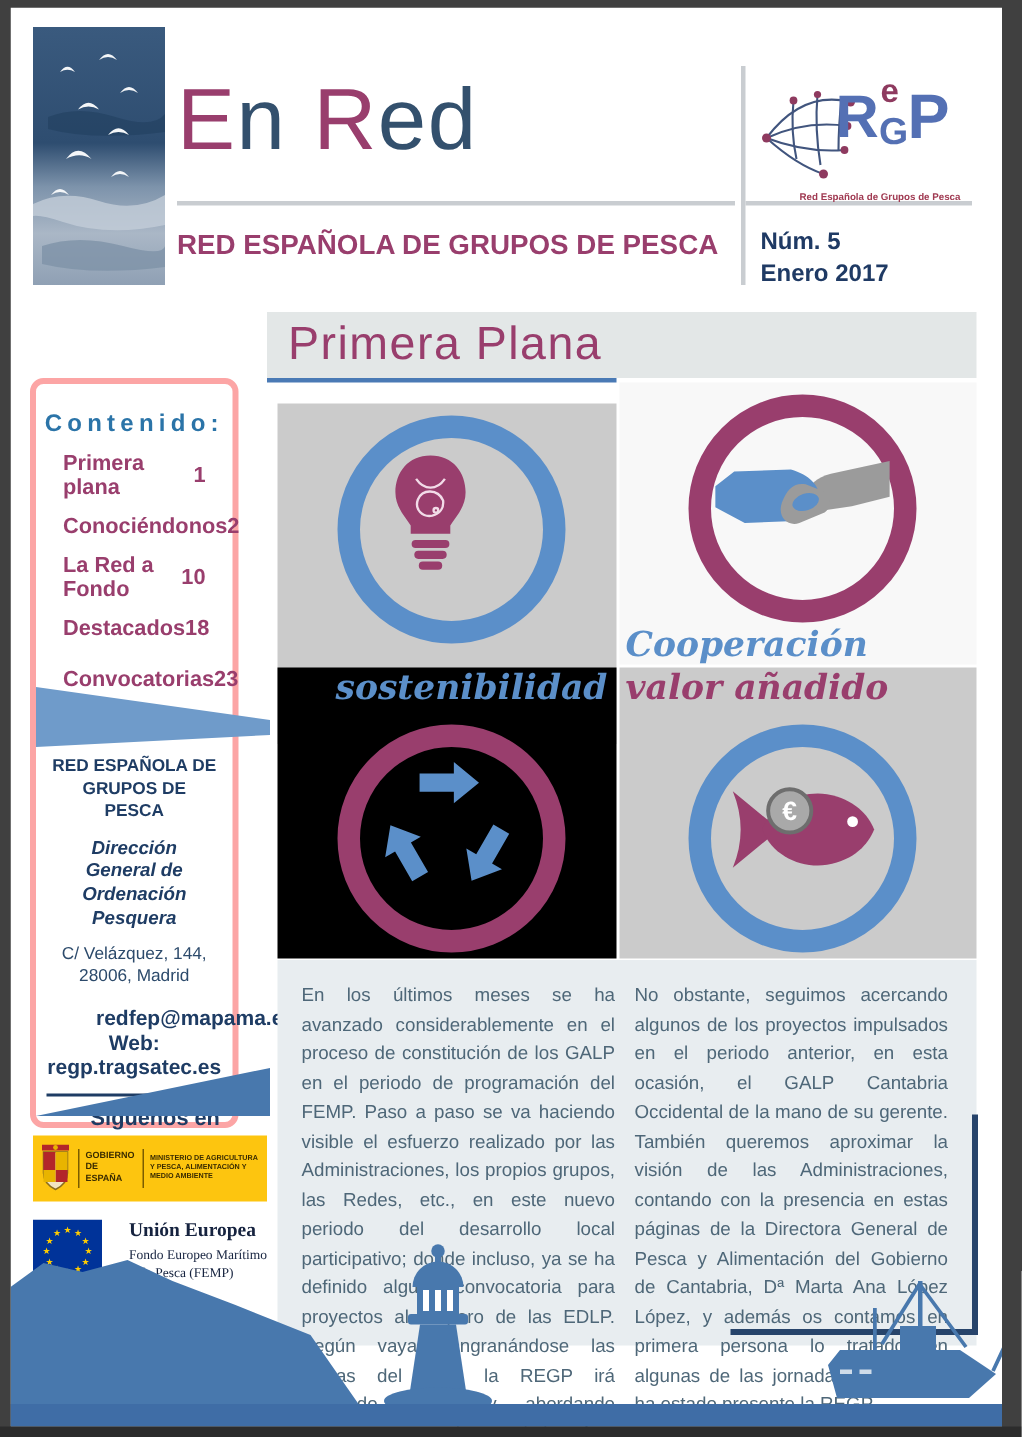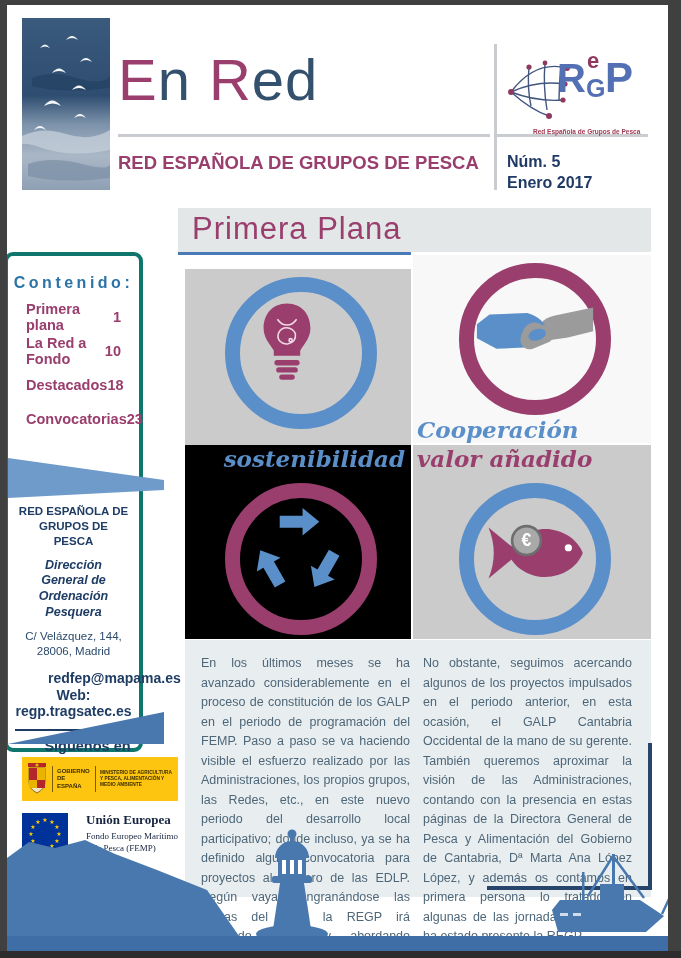--- a/index.html
+++ b/index.html
@@ -28,22 +28,22 @@
   .logo-r{left:52px;top:8px;font-size:40px;font-weight:bold;color:#5470b4;}
   .logo-e{left:82px;top:0px;font-size:22px;font-weight:bold;color:#8e3a5f;}
   .logo-g{left:81px;top:26px;font-size:25px;font-weight:bold;color:#5470b4;}
   .logo-p{left:100px;top:6px;font-size:42px;font-weight:bold;color:#5470b4;}
   .logo-caption{left:28px;top:80px;width:112px;font-size:6.5px;font-weight:bold;color:#a03a52;}
   
   .banner{left:178px;top:208px;width:473px;height:44px;background:#e3e7e7;}
   .banner-text{left:14px;top:3px;font-size:31px;color:#993e6d;letter-spacing:1px;}
   .grid-topline{left:178px;top:252px;width:233px;height:3px;background:#4a7ab5;}
   
-  .sidebar{left:4px;top:252px;width:139px;height:500px;background:#fff;
-           border:4px solid #0f766e;border-radius:9px;box-sizing:border-box;}
+  .sidebar{left:20px;top:252px;width:139px;height:500px;background:#fff;
+           border:4px solid #fca5a5;border-radius:9px;box-sizing:border-box;}
   .toc-title{left:0;top:18px;width:100%;text-align:center;font-size:16px;font-weight:bold;
              color:#2b74a8;letter-spacing:3.5px;}
   .toc{left:0;top:44px;width:100%;}
   .toc-row{display:flex;justify-content:space-between;align-items:center;
            padding:0 18px;height:34px;color:#993e6d;font-weight:bold;font-size:14.5px;cursor:pointer;}
   .ribbon-top{left:0px;top:200px;width:156px;height:44px;}
   .org-block{left:0;top:248px;width:100%;text-align:center;color:#1e3c64;}
   .org-name{font-size:11.5px;font-weight:bold;line-height:1.3;padding:0 10px;}
   .org-dept{font-size:12.5px;font-weight:bold;line-height:1.25;margin-top:9px;padding:0 14px;font-style:italic;}
   .org-addr{font-size:11.5px;line-height:1.3;margin-top:9px;color:#2c4a6b;}
@@ -173,20 +173,24 @@
 
 <div class="abs sidebar">
   <div class="abs toc-title">Contenido:</div>
 
   <div class="abs toc">
     <div class="toc-row">
       <span>Primera plana</span>
       <span>1</span>
     </div>
     <div class="toc-row">
+      <span>Conociéndonos</span>
+      <span>2</span>
+    </div>
+    <div class="toc-row">
       <span>La Red a Fondo</span>
       <span>10</span>
     </div>
     <div class="toc-row">
       <span>Destacados</span>
       <span>18</span>
     </div>
     <div class="toc-row">
       <span>Convocatorias</span>
       <span>23</span>

